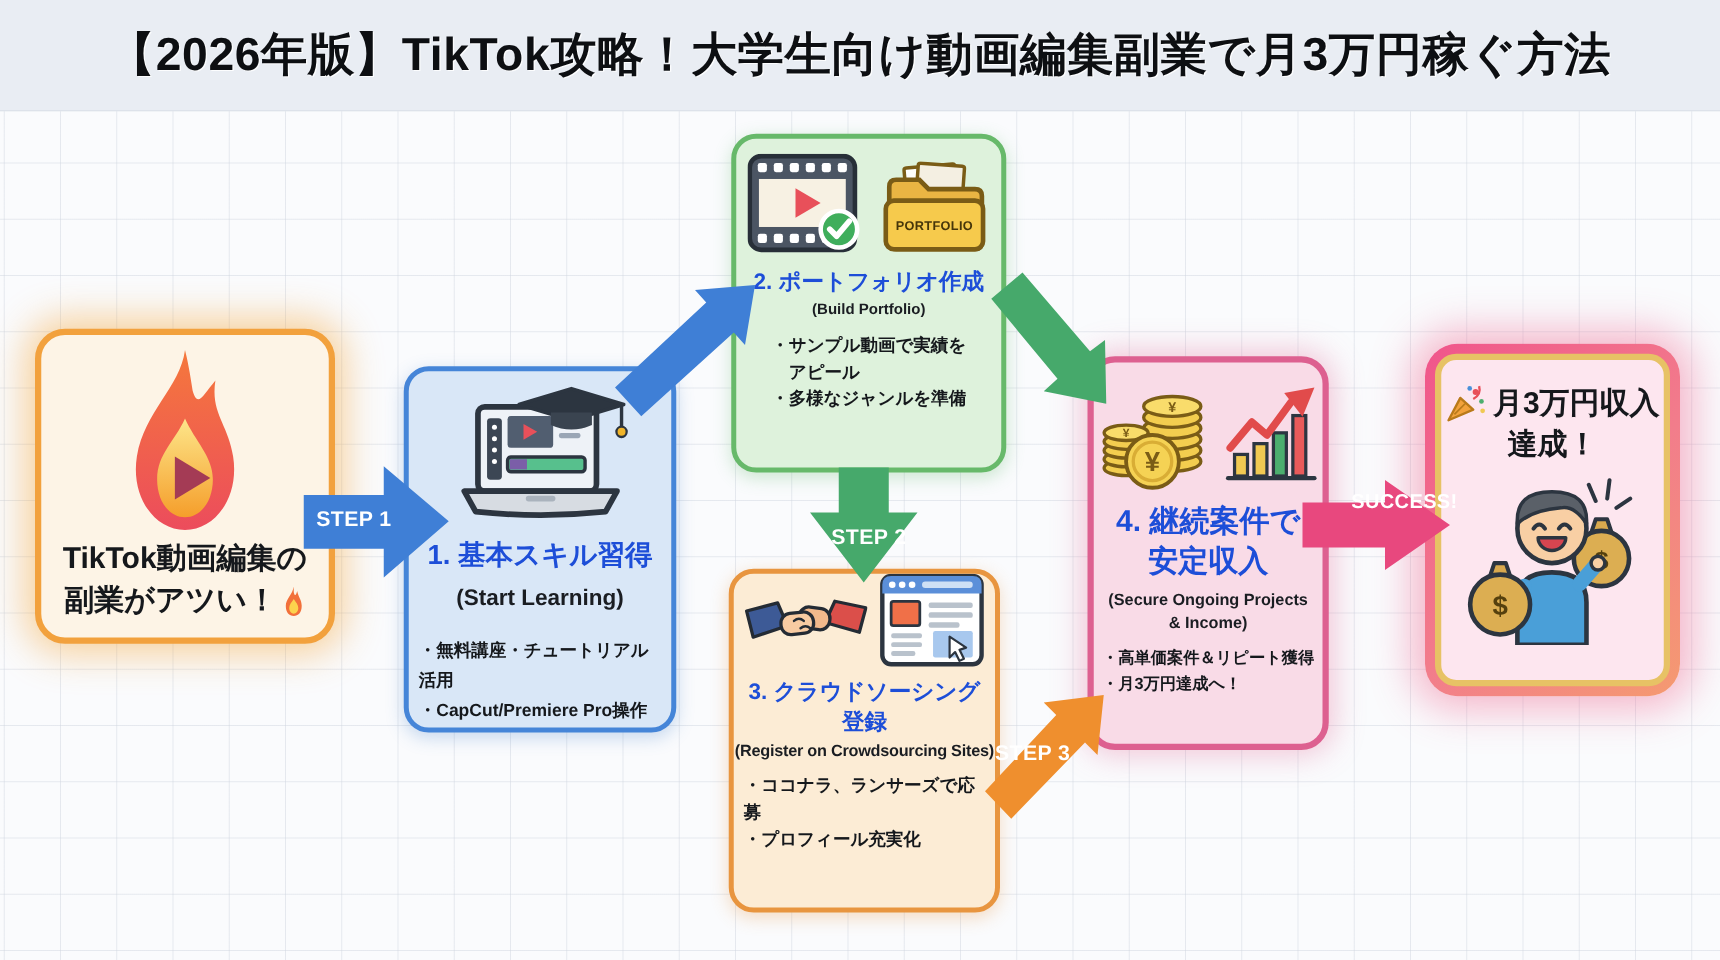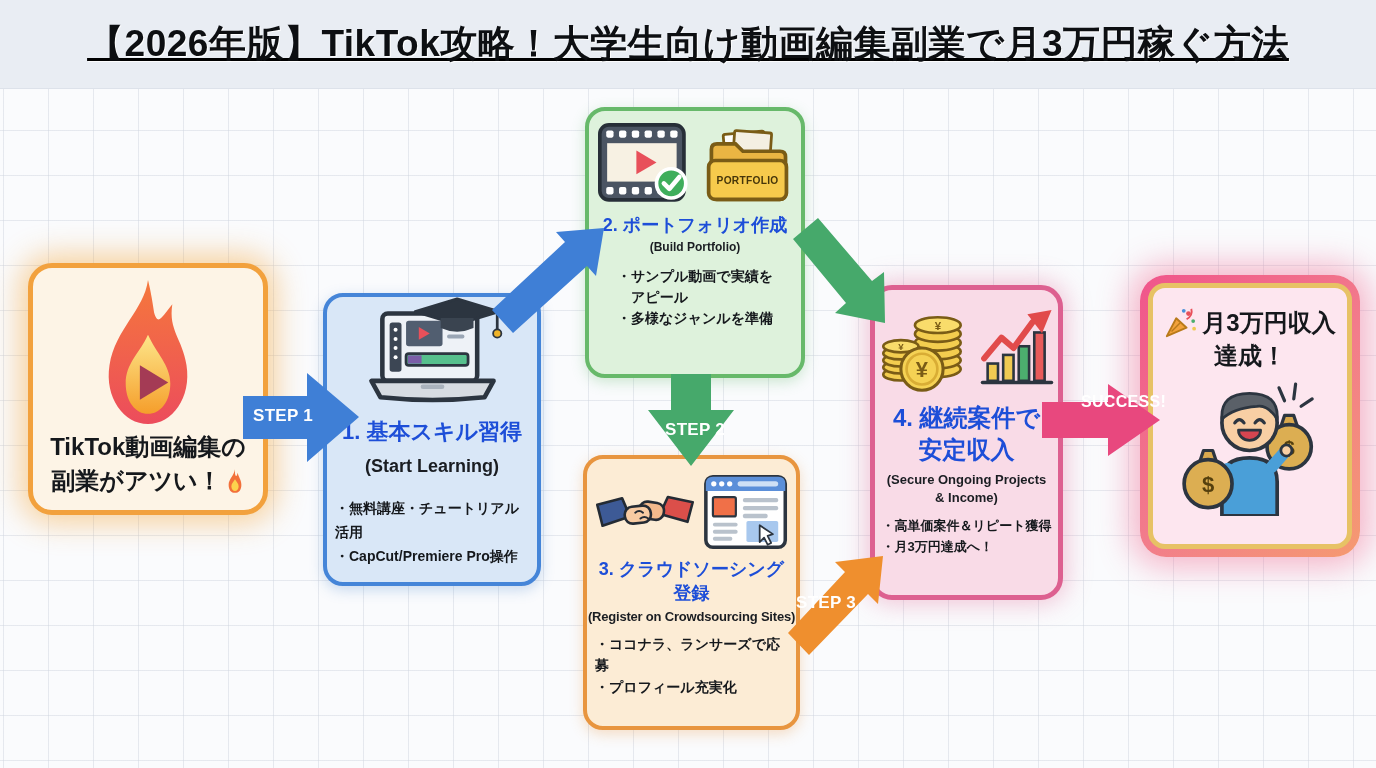--- a/index.html
+++ b/index.html
@@ -13,21 +13,21 @@
     background-color:#fafbfd;
     background-image:
       linear-gradient(to right, rgba(208,214,224,.5) 1px, transparent 1px),
       linear-gradient(to bottom, rgba(208,214,224,.5) 1px, transparent 1px);
     background-size:45px 45px;
     background-position:3px 40px;
   }
   .header{
     position:absolute;top:0;left:0;width:1376px;height:88px;
     background:#e9edf3;border-bottom:1px solid #dde2ea;
-    display:flex;align-items:center;justify-content:center;z-index:2;text-decoration:underline;
+    display:flex;align-items:center;justify-content:center;z-index:2;
   }
   .header .title{
     font-size:37px;font-weight:900;color:#0d0f12;letter-spacing:.5px;
     text-shadow:1px 1px 0 rgba(255,255,255,.85);white-space:nowrap;
   }
   .box{
     position:absolute;box-sizing:border-box;text-align:center;z-index:3;
     display:flex;flex-direction:column;align-items:center;
   }
   .hook-box{
@@ -35,31 +35,31 @@
     background:#fdf4e6;border:5px solid #f2a13d;border-radius:24px;
     box-shadow:0 0 30px 8px rgba(245,158,40,.45);
     padding-top:8px;
   }
   .hook-text{font-size:24px;font-weight:900;color:#15181c;line-height:1.42;margin-top:2px;}
   .hook-line2{display:inline-flex;align-items:center;gap:3px;justify-content:center;}
   .step-box{border-radius:20px;}
   .step1-box{
     left:323px;top:293px;width:218px;height:293px;
     background:#d9e7f7;border:4px solid #4585d8;
-    box-shadow:0 4px 14px rgba(70,130,200,.28);
+    box-shadow:0 4px 14px rgba(70,130,200,.28);padding-top:12px;
   }
   .step2-box{
     left:585px;top:107px;width:220px;height:271px;
     background:#def2dc;border:4px solid #67b96a;
     box-shadow:0 4px 14px rgba(100,185,106,.3);padding-top:12px;
   }
   .step3-box{
     left:583px;top:455px;width:217px;height:275px;
     background:#fcecd5;border:4px solid #e8953f;
-    box-shadow:0 4px 14px rgba(232,149,63,.3);padding-top:16px;
+    box-shadow:0 4px 14px rgba(232,149,63,.3);padding-top:0;
   }
   .step4-box{
     left:870px;top:285px;width:193px;height:315px;
     background:#f9dbe7;border:5px solid #dd6090;border-radius:22px;
     box-shadow:0 0 24px 4px rgba(224,96,144,.35);padding-top:14px;
   }
   .icon-row{display:flex;align-items:center;justify-content:center;gap:10px;}
   .box-title{font-weight:900;color:#1d4ed8;line-height:1.32;}
   .step1-box .box-title{font-size:22px;margin-top:6px;}
   .step2-box .box-title{font-size:18px;margin-top:4px;}
@@ -69,21 +69,21 @@
   .step1-box .box-sub{font-size:18px;margin-top:10px;}
   .step2-box .box-sub{font-size:12px;margin-top:2px;}
   .step3-box .box-sub{font-size:13px;margin-top:3px;letter-spacing:-.2px;}
   .step4-box .box-sub{font-size:13px;margin-top:6px;line-height:1.35;}
   .bullets{text-align:left;font-weight:700;color:#15181c;}
   .step1-box .bullets{font-size:14px;line-height:1.7;margin-top:20px;padding:0 8px;}
   .step2-box .bullets{font-size:14px;line-height:1.5;margin-top:12px;padding:0 16px;}
   .step3-box .bullets{font-size:14px;line-height:1.55;margin-top:10px;padding:0 8px;}
   .step4-box .bullets{font-size:13px;line-height:1.6;margin-top:10px;padding:0 6px;}
   .goal-outer{
-    left:1140px;top:275px;width:220px;height:282px;
+    left:1140px;top:275px;width:204px;height:282px;
     background:linear-gradient(135deg,#f0558b 0%,#f27d8b 55%,#f59a70 100%);
     border-radius:26px;padding:8px;box-sizing:border-box;
     box-shadow:0 0 32px 10px rgba(240,95,140,.45);
     display:block;
   }
   .goal-inner{
     width:100%;height:100%;box-sizing:border-box;
     background:#fde6ef;border:5px solid #e7c265;border-radius:17px;
     display:flex;flex-direction:column;align-items:center;padding-top:18px;
   }

